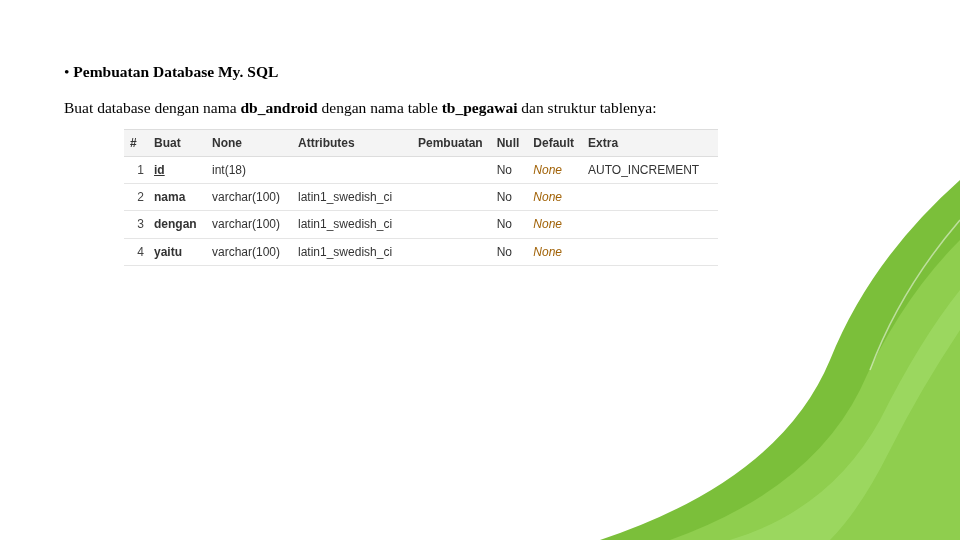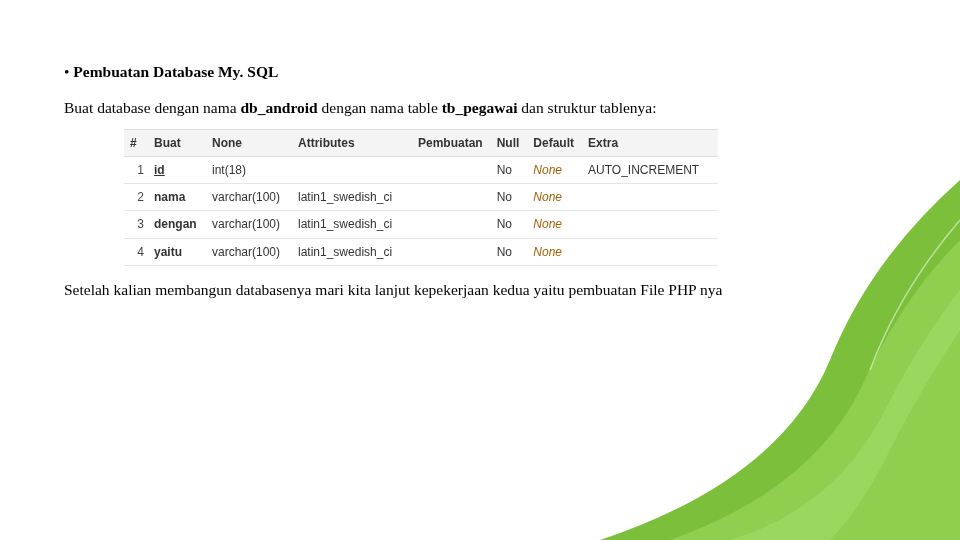--- a/index.html
+++ b/index.html
@@ -142,21 +142,20 @@
             <td>latin1_swedish_ci</td>
             <td></td>
             <td>No</td>
             <td class="none-val">None</td>
             <td></td>
           </tr>
         </tbody>
     </table>
   </div>
 
-  <div class="after-text">Setelah kalian membangun databasenya mari kita lanjut kepekerjaan kedua yaitu pembuatan File PHP nya</div>
 </div>
 
 <svg class="deco" viewBox="0 0 360 360">
   <path d="M360 0 L360 360 L0 360 Q180 300 230 180 Q270 80 360 0 Z" fill="#7bbf3a"></path>
   <path d="M360 60 L360 360 L70 360 Q210 310 260 210 Q300 120 360 60 Z" fill="#8fce4e"></path>
   <path d="M130 360 Q230 330 280 240 Q320 160 360 110 L360 150 Q320 210 290 270 Q260 330 230 360 Z" fill="#a4dd6a" opacity="0.6"></path>
   <path d="M360 40 Q300 110 270 190" stroke="#ffffff" stroke-width="1.5" fill="none" opacity="0.5"></path>
 </svg>
 
 </body></html>

